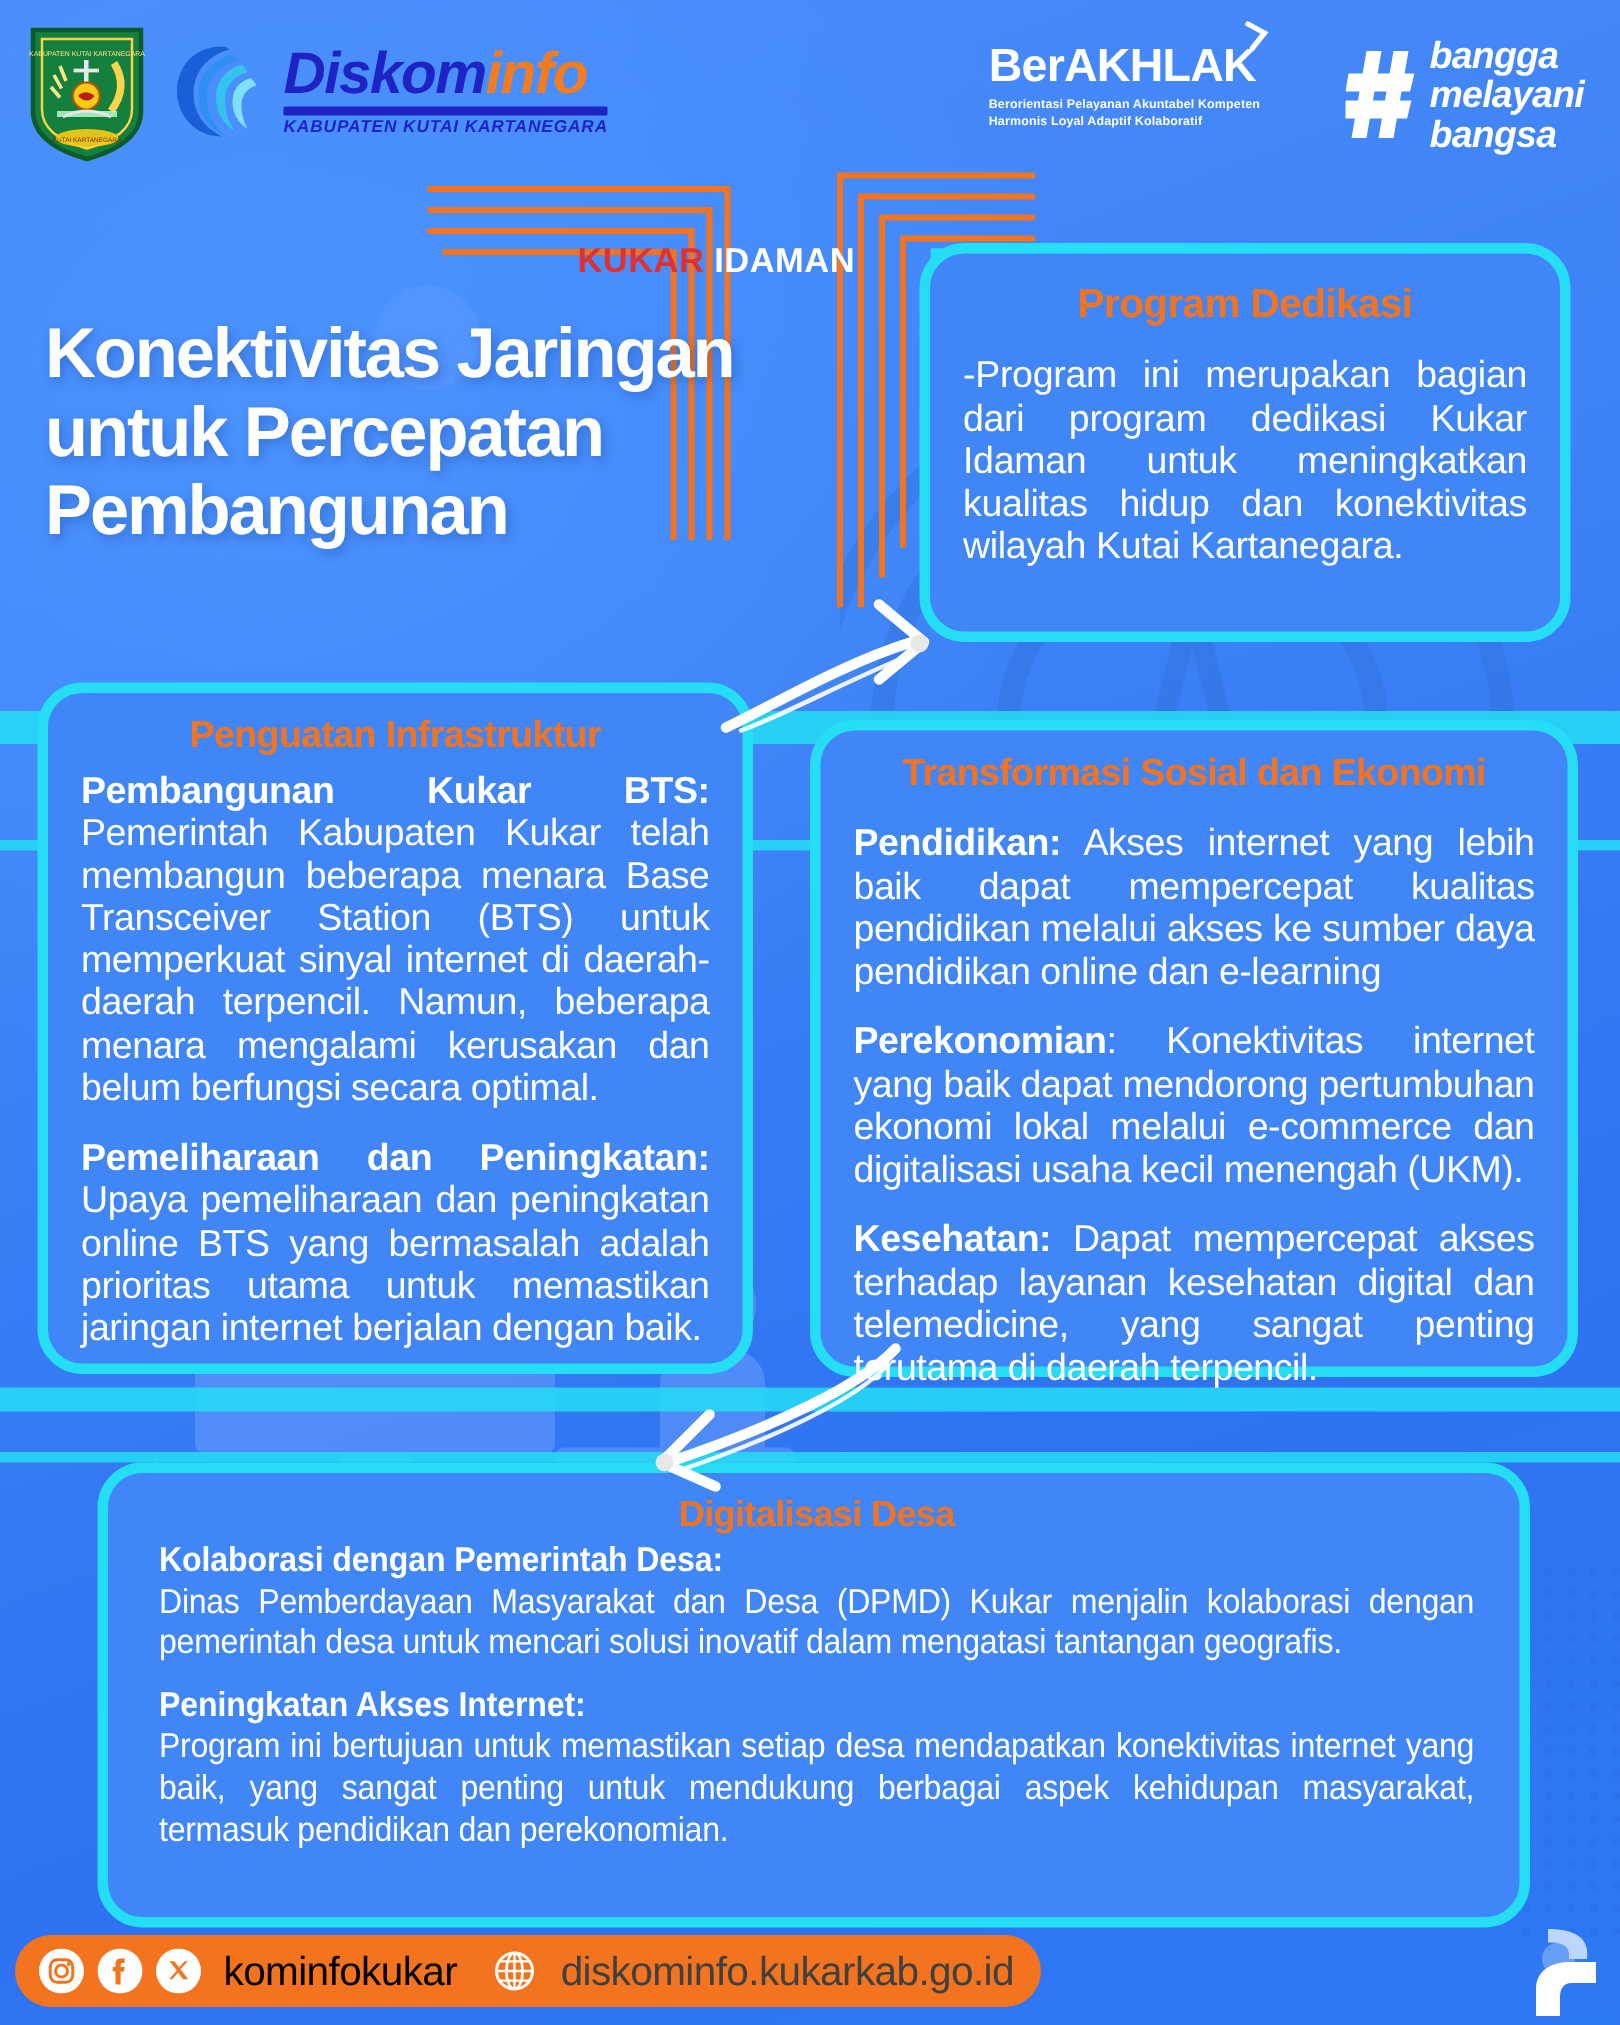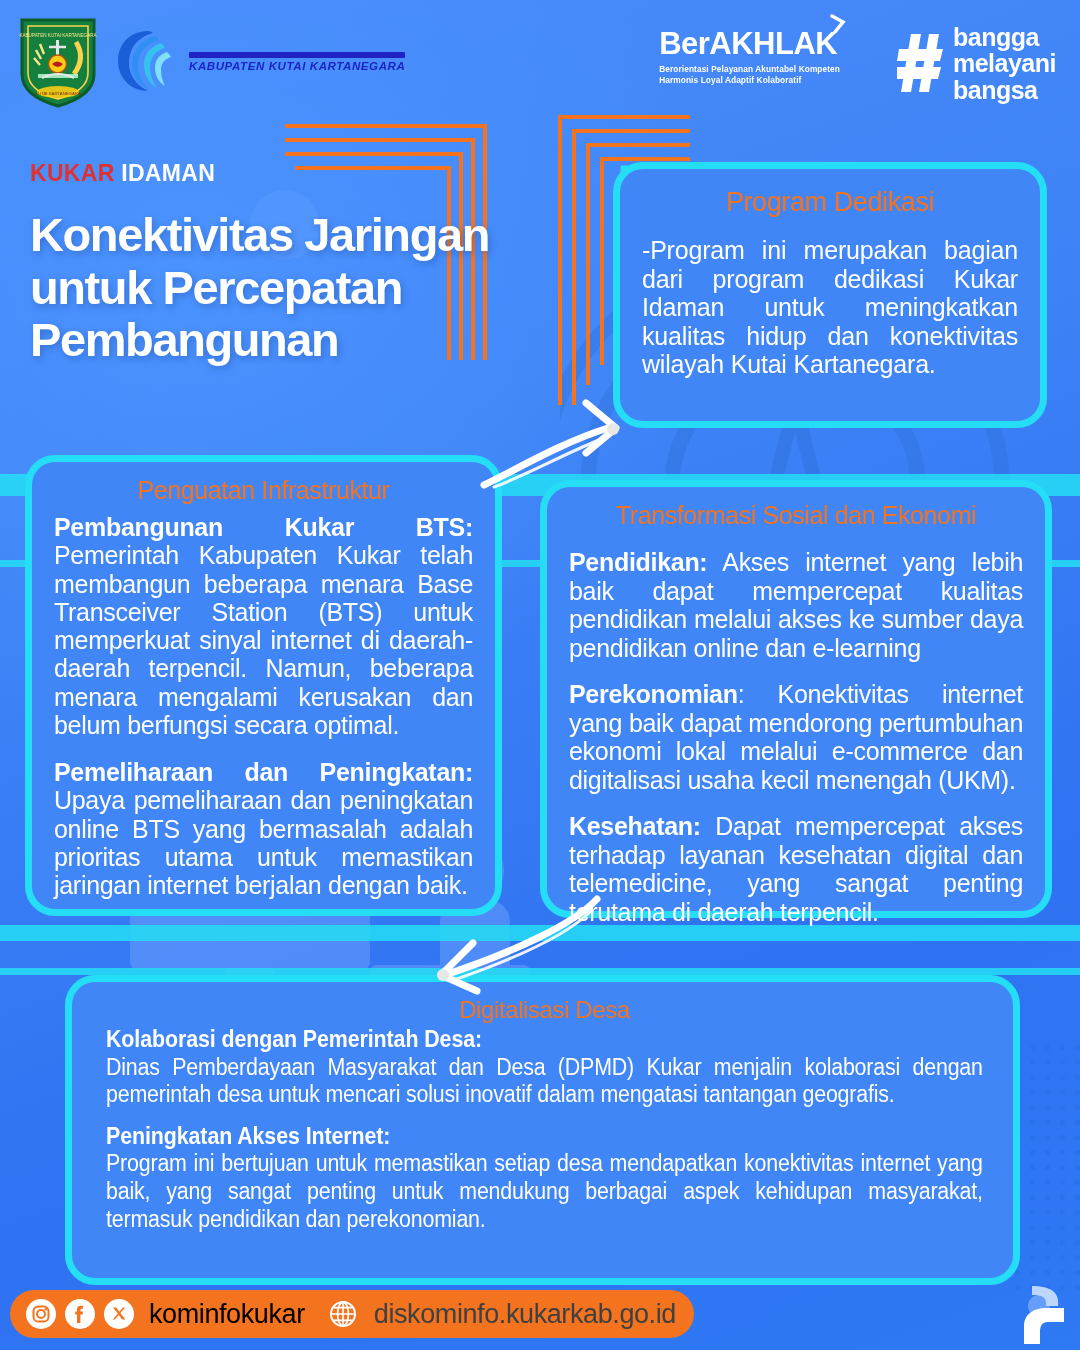--- a/index.html
+++ b/index.html
@@ -48,49 +48,49 @@
   .dlogo-row { font-size:39px; font-weight:bold; font-style:italic; letter-spacing:-1px; }
   .dlogo-a { color:#1f23c4; }
   .dlogo-b { color:#f47c20; }
   .dlogo-rule { height:6px; background:#1f23c4; margin:2px 0 3px 0; border-radius:1px; }
   .dlogo-sub { font-size:11.5px; font-weight:bold; font-style:italic; color:#1f23c4; letter-spacing:.6px; }
 
   #berakhlak { position:absolute; right:240px; top:26px; text-align:left; }
   #berakhlak .ba-main { font-size:31px; font-weight:bold; color:#fff; letter-spacing:-.5px; position:relative; display:inline-block; }
   #berakhlak .ba-tick { position:absolute; right:-6px; top:-12px; width:16px; height:20px; }
   #berakhlak .ba-sub { font-size:8.3px; color:#fff; font-weight:bold; line-height:1.35; margin-top:2px; letter-spacing:.1px; }
-  #bangga { position:absolute; right:24px; top:24px; display:flex; align-items:center; gap:10px; }
+  #bangga { position:absolute; right:24px; top:24px; display:flex; align-items:center; gap:10px;font-style:italic; }
   #bangga .hash { width:46px; height:62px; }
   #bangga .bg-txt { color:#fff; font-size:25px; font-weight:bold; line-height:1.05; letter-spacing:-.5px; }
 
   
   .bracket { position:absolute; z-index:2; }
   #bracket-left  { left:285px; top:110px; width:215px; height:250px; }
   #bracket-right { left:540px; top:105px; width:150px; height:300px; }
 
   
   #title-block { position:absolute; left:30px; top:160px; width:540px; z-index:7; }
-  #eyebrow { font-size:23px; font-weight:bold; letter-spacing:.3px; margin-bottom:22px; }
+  #eyebrow { font-size:23px; font-weight:bold; letter-spacing:.3px; margin-bottom:22px;text-align:right; }
   #eyebrow .kukar { color:#e03030; }
   #eyebrow .idaman { color:#fff; }
   #headline {
     color:#fff; font-size:47px; font-weight:bold; line-height:1.12;
     letter-spacing:-1.4px; text-shadow:2px 3px 7px rgba(20,60,140,.35);
   }
 
   
   .card {
     position:absolute; z-index:5;
     border:7px solid #25ddf5;
     border-radius:30px;
     background:#4086f7;
     padding:18px 22px 16px 22px;
   }
   .card-title {
-    color:#f4731f; font-weight:normal; text-align:center;
+    color:#f4731f; font-weight:bold; text-align:center;
     letter-spacing:-.4px; margin-bottom:14px;
   }
   .card p { color:#fff; text-align:justify; text-justify:inter-word; }
   .card p b { font-weight:bold; }
 
   #card-dedikasi  { left:613px; top:162px;  width:434px; height:266px; }
   #card-dedikasi .card-title { font-size:27px; margin-bottom:18px; }
   #card-dedikasi p { font-size:25px; line-height:1.14; letter-spacing:-.2px; }
 
   #card-infra { left:25px; top:455px; width:477px; height:461px; padding-top:14px; }
@@ -227,20 +227,23 @@
   </svg>
 
   <div id="diskominfo-logo">
     <svg id="wave-mark" viewBox="0 0 66 66">
       <path d="M33 3 C14 3 3 17 3 33 C3 49 15 63 33 63 C21 57 14 47 14 35 C14 20 23 9 38 5 C36.5 3.8 35 3 33 3 Z" fill="#1a5ed8"></path>
       <path d="M40 8 C25 12 17 23 17 36 C17 48 24 57 34 62 C26 54 23 45 23 37 C23 25 30 16 44 12 C43 10 41.5 8.6 40 8 Z" fill="#2f8ff5"></path>
       <path d="M46 15 C34 19 29 27 29 37 C29 47 34 55 42 60 C37 53 35 46 35 39 C35 30 40 23 50 20 C49 18 47.6 16 46 15 Z" fill="#35c2ef"></path>
       <path d="M52 24 C43 27 40 33 40 40 C40 48 44 54 50 58 C47 52 46 47 46 42 C46 36 49 31 56 29 C55 27 53.5 25 52 24 Z" fill="#7fe0f7"></path>
     </svg>
     <div class="dlogo-txt">
+      <div class="dlogo-row">
+        <span class="dlogo-a">Diskom</span><span class="dlogo-b">info</span>
+      </div>
       <div class="dlogo-rule"></div>
       <div class="dlogo-sub">KABUPATEN KUTAI KARTANEGARA</div>
     </div>
   </div>
 
   <div id="berakhlak">
     <div class="ba-main">BerAKHLAK</div>
     <svg class="ba-tick" viewBox="0 0 16 20">
       <path d="M2 2 L13 8 L5 18" fill="none" stroke="#fff" stroke-width="3.5" stroke-linecap="round"></path>
     </svg>

